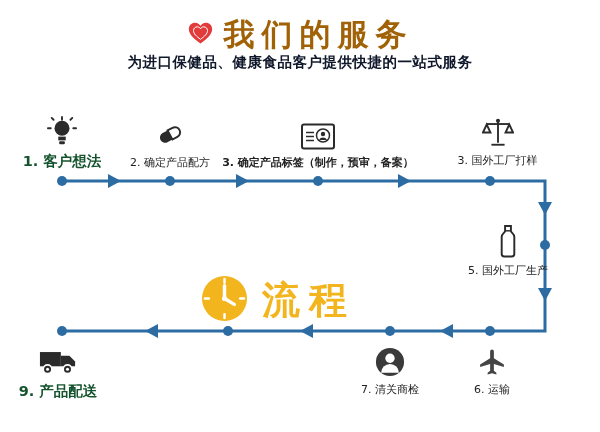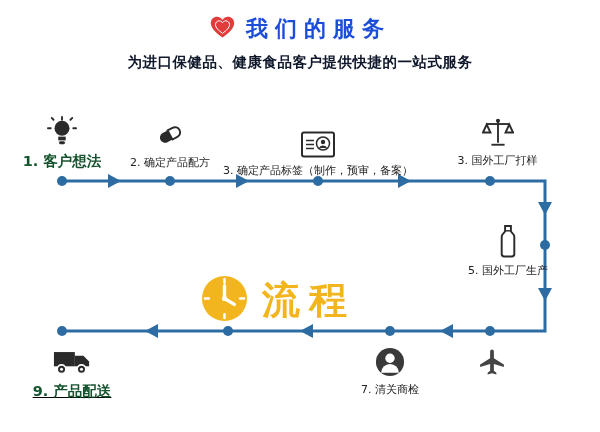--- a/index.html
+++ b/index.html
@@ -1,21 +1,21 @@
 <!DOCTYPE html>
 <html><head>
 <meta charset="utf-8">
 <style>
   html,body{margin:0;padding:0;background:#fff;}
   .canvas{
     position:relative;width:600px;height:432px;background:#ffffff;
     font-family:"DejaVu Sans","Liberation Sans",sans-serif;overflow:hidden;
   }
   .header{position:absolute;top:14px;left:0;width:100%;display:flex;justify-content:center;align-items:center;gap:10px;}
-  .title{font-size:22px;font-weight:bold;color:#1d4ed8;letter-spacing:7px;}
+  .title{font-size:31px;font-weight:bold;color:#a16207;letter-spacing:7px;}
   .subtitle{position:absolute;top:53px;left:0;width:100%;text-align:center;font-size:14.5px;font-weight:bold;color:#0f172a;letter-spacing:0.5px;}
   .flow-svg{position:absolute;left:0;top:0;}
   .step{position:absolute;text-align:center;}
   .step .icon{display:flex;justify-content:center;align-items:flex-end;height:36px;margin-bottom:6px;}
   .step .label{font-size:11px;color:#222;line-height:1.25;}
   .step .label.em{font-size:14.5px;font-weight:bold;color:#14532d;}
   .logo{position:absolute;left:201px;top:235px;display:flex;align-items:center;gap:14px;margin-top:40px;}
   .logo-text{font-size:38px;font-weight:bold;color:#f2b51e;letter-spacing:9px;}
 </style>
 </head>
@@ -102,21 +102,21 @@
       <svg viewBox="0 0 32 32" width="30" height="30">
         <g transform="rotate(-28 16 16)">
           <path d="M16 10.5 h-6 a5.5 5.5 0 0 0 0 11 h6 z" fill="#2b2b2b"></path>
           <path d="M16 10.5 h6 a5.5 5.5 0 0 1 0 11 h-6 z" fill="none" stroke="#2b2b2b" stroke-width="2"></path>
         </g>
       </svg>
     </div>
     <div class="label">2. 确定产品配方</div>
   </div>
 
-  <div class="step" style="left:205px;top:122px;width:226px;">
+  <div class="step" style="left:205px;top:114px;width:226px;font-weight:bold;">
     <div class="icon">
       <svg viewBox="0 0 34 26" width="34" height="27">
         <rect x="1" y="1" width="32" height="24" rx="2" fill="none" stroke="#2b2b2b" stroke-width="2"></rect>
         <circle cx="22" cy="12" r="6.5" fill="none" stroke="#2b2b2b" stroke-width="1.5"></circle>
         <circle cx="22" cy="10.5" r="2.2" fill="#2b2b2b"></circle>
         <path d="M18 16.5 a4.5 4.5 0 0 1 8 0 z" fill="#2b2b2b"></path>
         <g stroke="#2b2b2b" stroke-width="1.5">
           <path d="M5 9 h8 M5 13 h8 M5 17 h8"></path>
         </g>
       </svg>
@@ -149,35 +149,36 @@
     </div>
     <div class="label">5. 国外工厂生产</div>
   </div>
 
   <div class="step" style="left:442px;top:341px;width:100px;">
     <div class="icon">
       <svg viewBox="0 0 23 24" width="30" height="30">
         <path d="M21 16v-2l-8-5V3.5C13 2.67 12.33 2 11.5 2S10 2.67 10 3.5V9l-8 5v2l8-2.5V19l-2 1.5V22l3.5-1 3.5 1v-1.5L13 19v-5.5l8 2.5z" fill="#444444"></path>
       </svg>
     </div>
+    <div class="label">6. 运输</div>
   </div>
 
   <div class="step" style="left:340px;top:341px;width:100px;">
     <div class="icon">
       <svg viewBox="0 0 32 32" width="30" height="30">
         <circle cx="16" cy="16" r="15" fill="#3a3a3a"></circle>
         <circle cx="16" cy="12" r="5" fill="#ffffff"></circle>
         <path d="M6.5 27.5 a9.5 9.5 0 0 1 19 0 z" fill="#ffffff"></path>
       </svg>
     </div>
     <div class="label">7. 清关商检</div>
   </div>
 
 
-  <div class="step" style="left:20px;top:340px;width:104px;text-decoration:underline;">
+  <div class="step" style="left:6px;top:340px;width:104px;">
     <div class="icon">
       <svg viewBox="0 0 40 28" width="38" height="27">
         <rect x="1" y="3" width="22" height="15" fill="#2b2b2b"></rect>
         <path d="M23 7 h9 l6 6 v5 h-15 z" fill="#2b2b2b"></path>
         <circle cx="9" cy="21" r="4.5" fill="#2b2b2b" stroke="#ffffff" stroke-width="1.6"></circle>
         <circle cx="30" cy="21" r="4.5" fill="#2b2b2b" stroke="#ffffff" stroke-width="1.6"></circle>
         <circle cx="9" cy="21" r="1.6" fill="#ffffff"></circle>
         <circle cx="30" cy="21" r="1.6" fill="#ffffff"></circle>
       </svg>
     </div>

